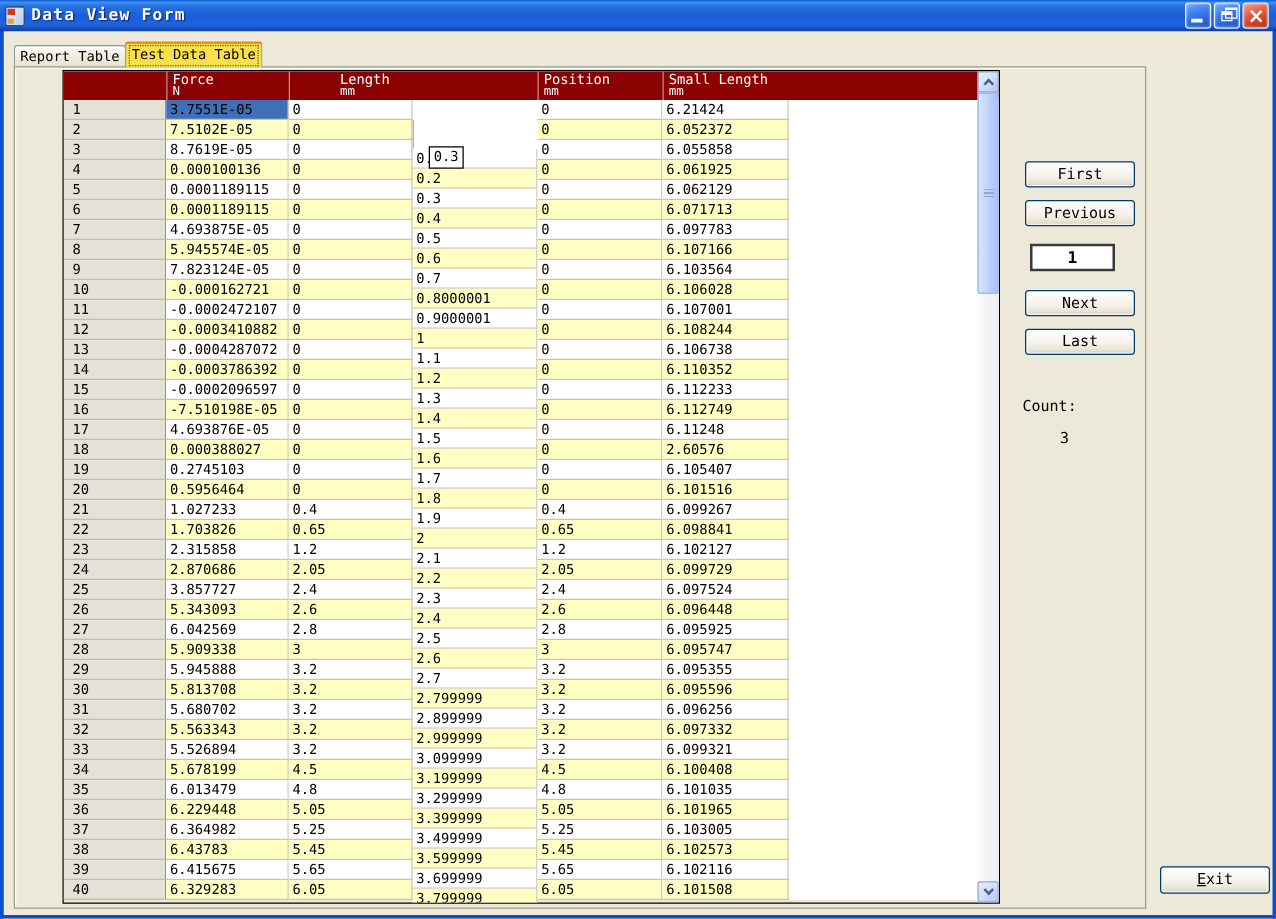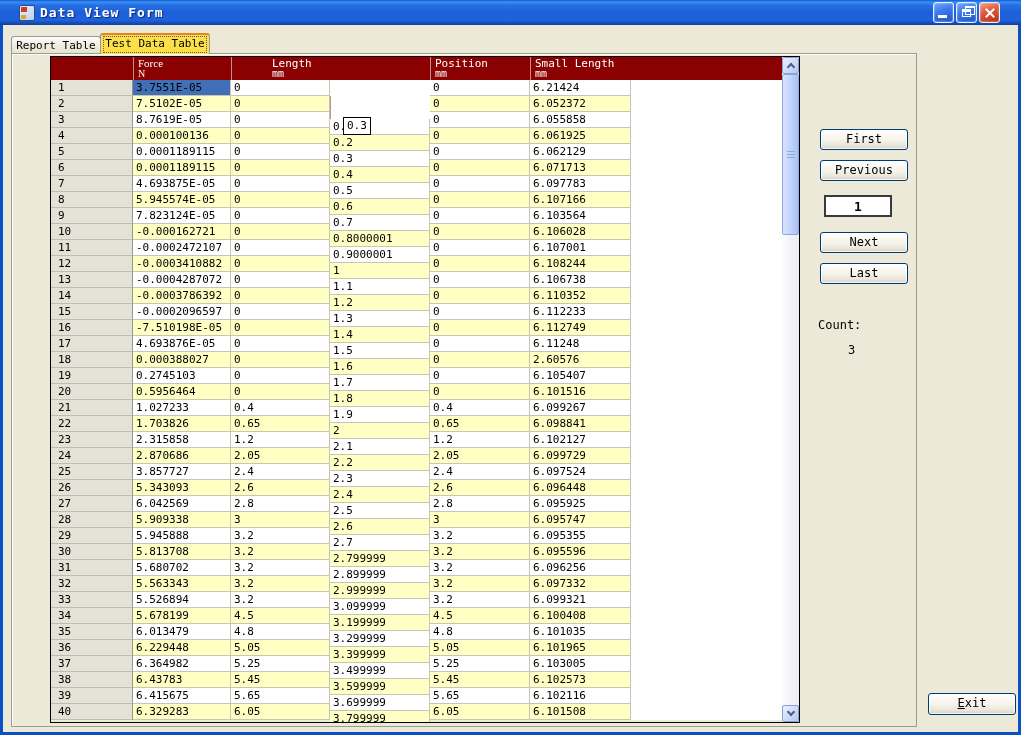--- a/index.html
+++ b/index.html
@@ -5,21 +5,21 @@
   * { margin:0; padding:0; box-sizing:border-box; }
   html,body { width:1021px; height:735px; overflow:hidden; background:#ECE9D8;
     font-family:"DejaVu Sans Mono", monospace; }
 
   .window { position:relative; width:1021px; height:735px; background:#ECE9D8;
     border-left:3px solid #0C50C8; border-right:3px solid #0C50C8; border-bottom:3px solid #0C50C8; }
 
   
   .titlebar { position:absolute; left:-3px; top:0; width:1021px; height:25px;
     background:linear-gradient(180deg,#0B5BD6 0%,#3E8EF3 8%,#2671E2 20%,#1C5FD8 50%,#1E63DD 80%,#1245AC 96%,#0E3C99 100%);
-    display:flex; align-items:center; padding:0 19px; }
+    display:flex; align-items:center; padding:0 4px; }
   .app-icon { width:16px; height:16px; margin-right:5px; position:relative;
     background:linear-gradient(135deg,#E8F0FF 0%,#BBD0F0 100%); border:1px solid #2B4C8C; border-radius:2px; }
   .app-icon::before { content:""; position:absolute; left:1px; top:1px; width:6px; height:5px; background:#D23A1E; }
   .app-icon::after  { content:""; position:absolute; left:1px; bottom:1px; width:5px; height:4px; background:#E8A02A; }
   .title-text { color:#fff; font-weight:bold; font-size:13px; letter-spacing:1px;
     text-shadow:1px 1px 1px rgba(0,0,60,.6); }
   .win-controls { margin-left:auto; display:flex; gap:2px; padding-right:2px; }
   .win-btn { width:21px; height:21px; border:1px solid #E7EFFF; border-radius:3px; position:relative;
     background:linear-gradient(160deg,#7AA8F8 0%,#3C7CEE 40%,#1D53C8 100%); box-shadow:inset 0 0 2px rgba(255,255,255,.7); }
   .win-btn.close { background:linear-gradient(160deg,#F0A088 0%,#E0573A 45%,#B52E10 100%); }
@@ -59,21 +59,21 @@
   .g-row.alt .g-cell.num { background:#E4E1D6; }
   .g-cell { height:16px; font-size:11px; line-height:15px; color:#000; padding-left:3px;
     border-right:1px solid #C9C5B4; border-bottom:1px solid #C9C5B4; background:#fff;
     overflow:hidden; white-space:nowrap; }
   .g-cell.num { width:82px; background:#E4E1D6; padding-left:7px;
     border-right:1px solid #98948A; border-bottom:1px solid #C0BCB0; }
   .g-cell.sel { background:#3E6FB7 !important; color:#000; }
   .col0 { width:98px; } .col1 { width:99px; } .col2 { width:100px;margin-top:39px; }
   .col3 { width:100px; } .col4 { width:101px; }
   .g-hcell.num { width:82px; }
-  .g-hcell.col0 { width:98px;font-family:Liberation Serif, serif; } .g-hcell.col1 { width:99px;padding-left:40px; } .g-hcell.col2 { width:100px; }
+  .g-hcell.col0 { width:98px; } .g-hcell.col1 { width:99px;padding-left:40px; } .g-hcell.col2 { width:100px; }
   .g-hcell.col3 { width:100px; } .g-hcell.col4 { width:101px; }
 
   
   .cell-tooltip { position:absolute; left:340px; top:117px; height:18px; min-width:26px;
     background:#FFFFFF; border:1px solid #000; font-size:11px; line-height:16px;
     padding:0 3px; z-index:5; color:#000; }
 
   
   .vscroll { position:absolute; right:0; top:0; width:17px; height:665px;
     background:linear-gradient(90deg,#FDFDFE 0%,#F2F3F6 50%,#EDEEF2 100%); }

